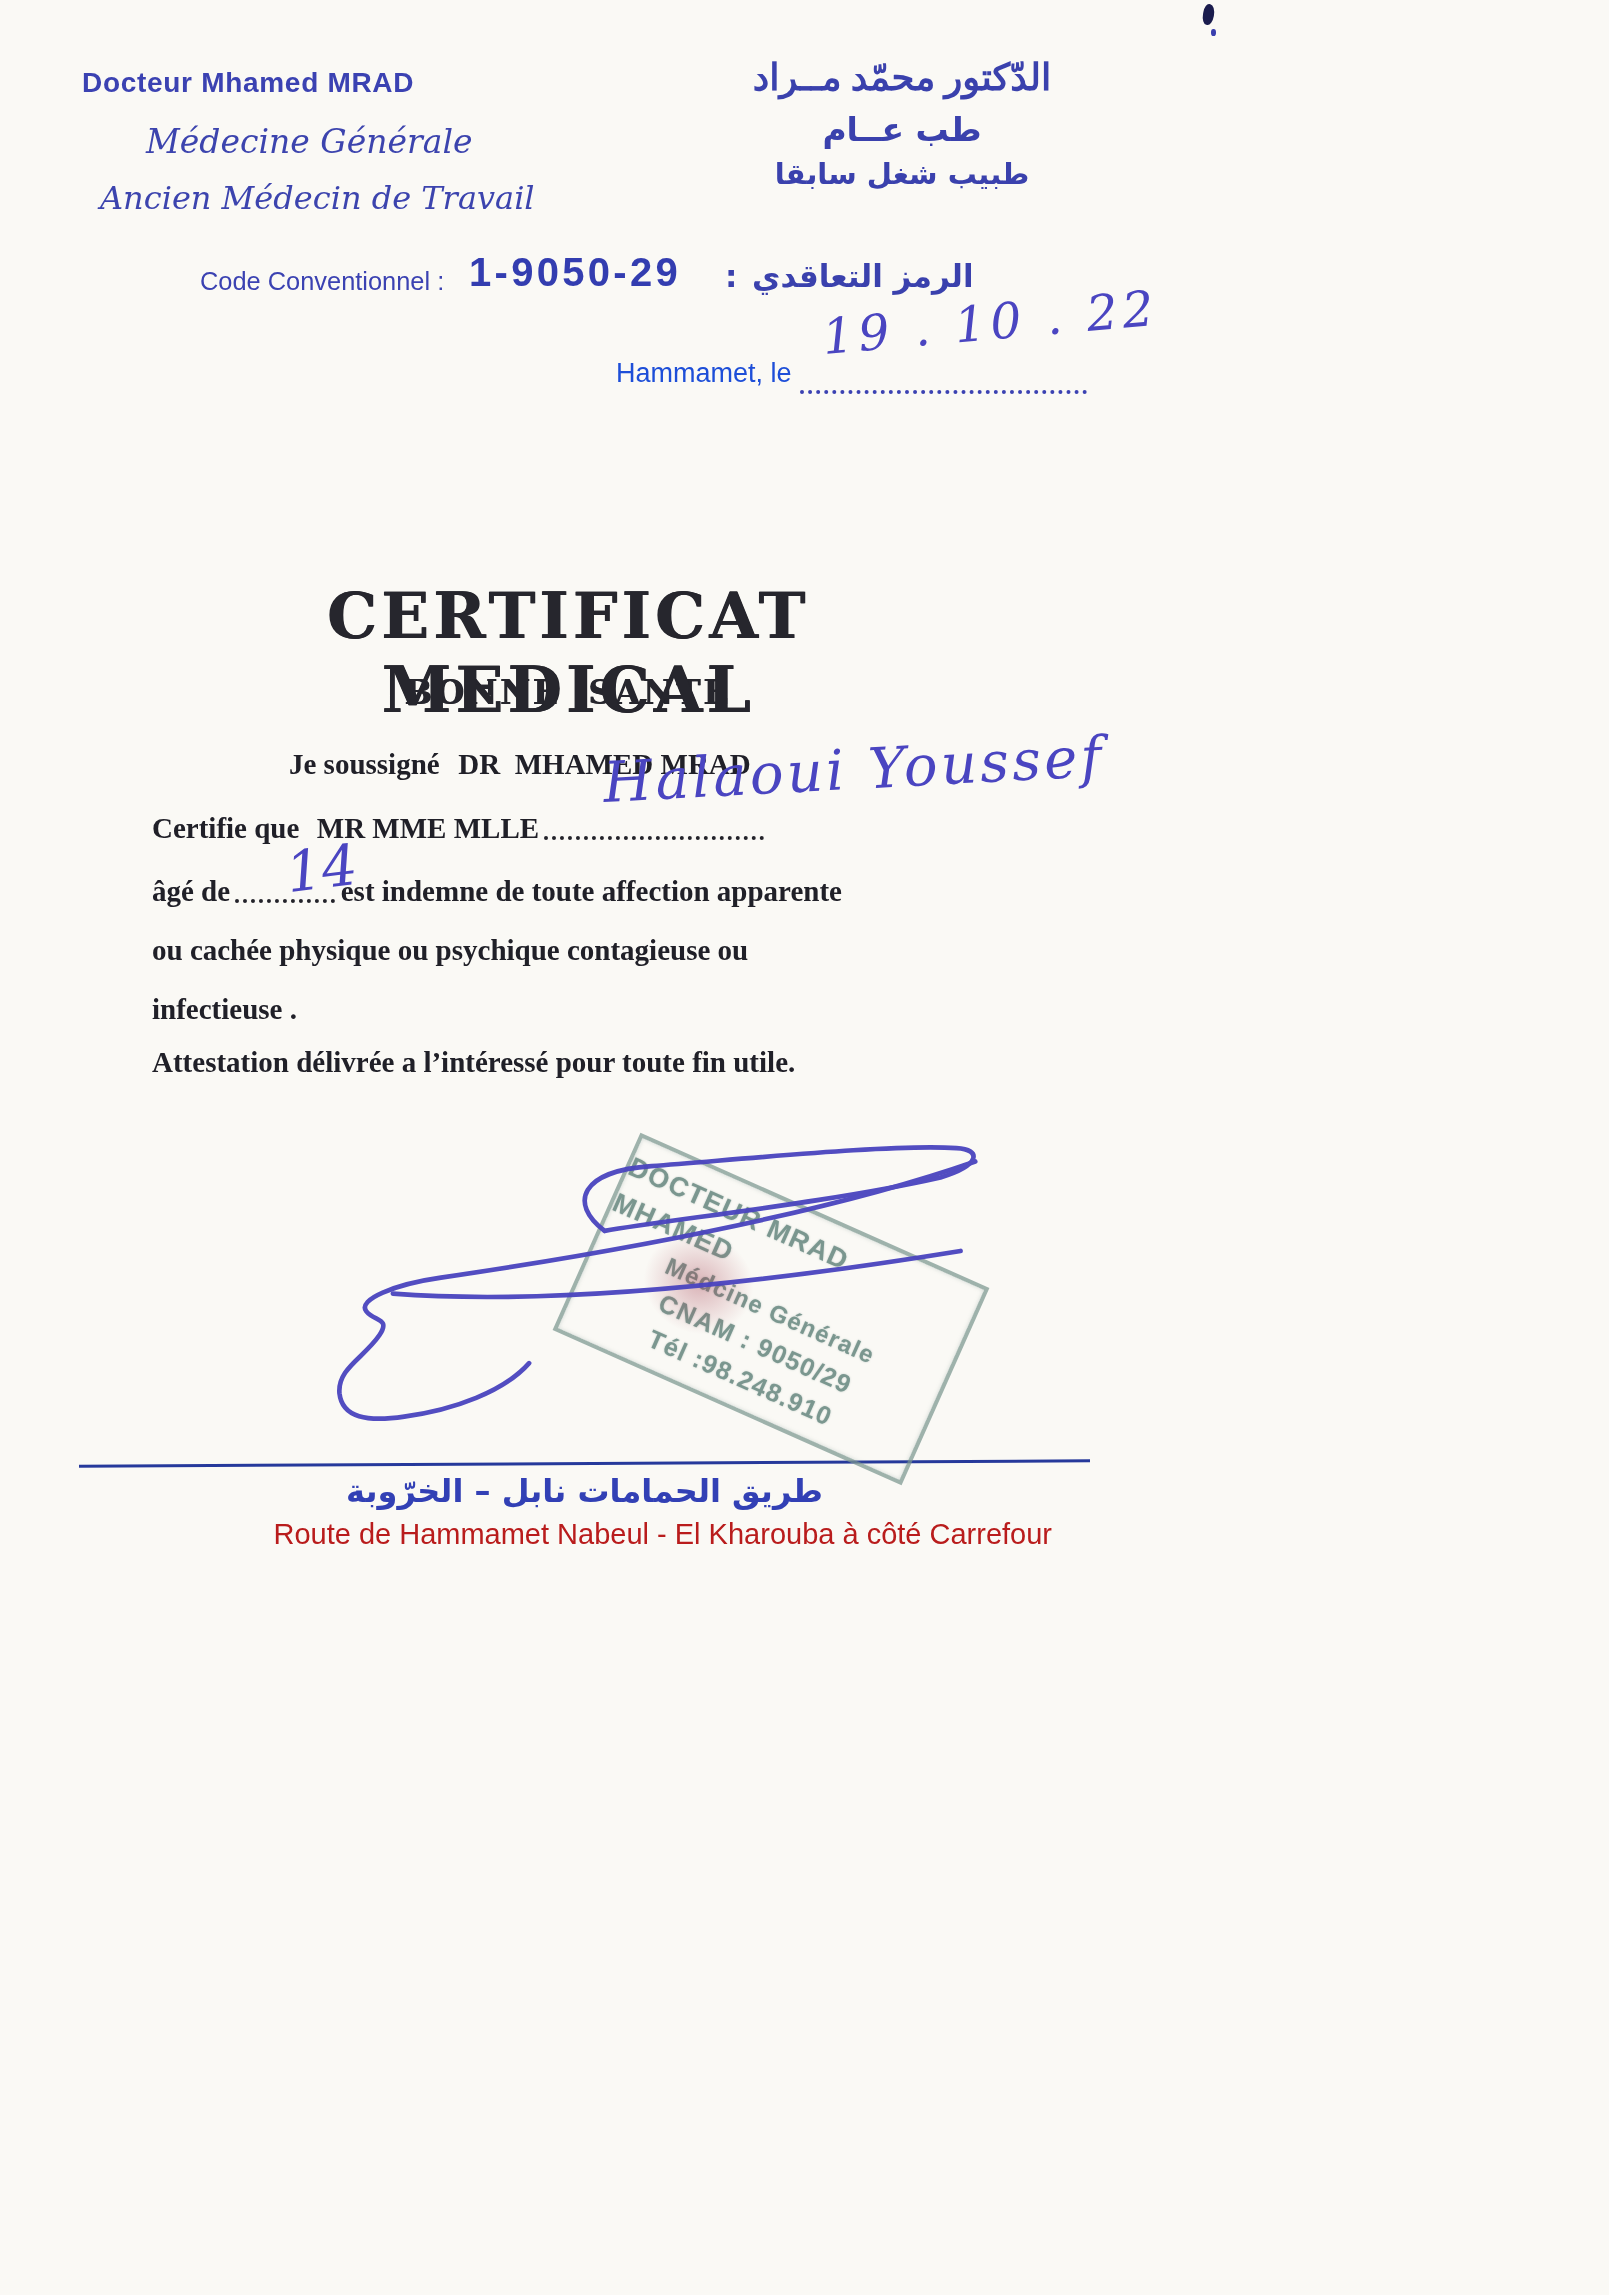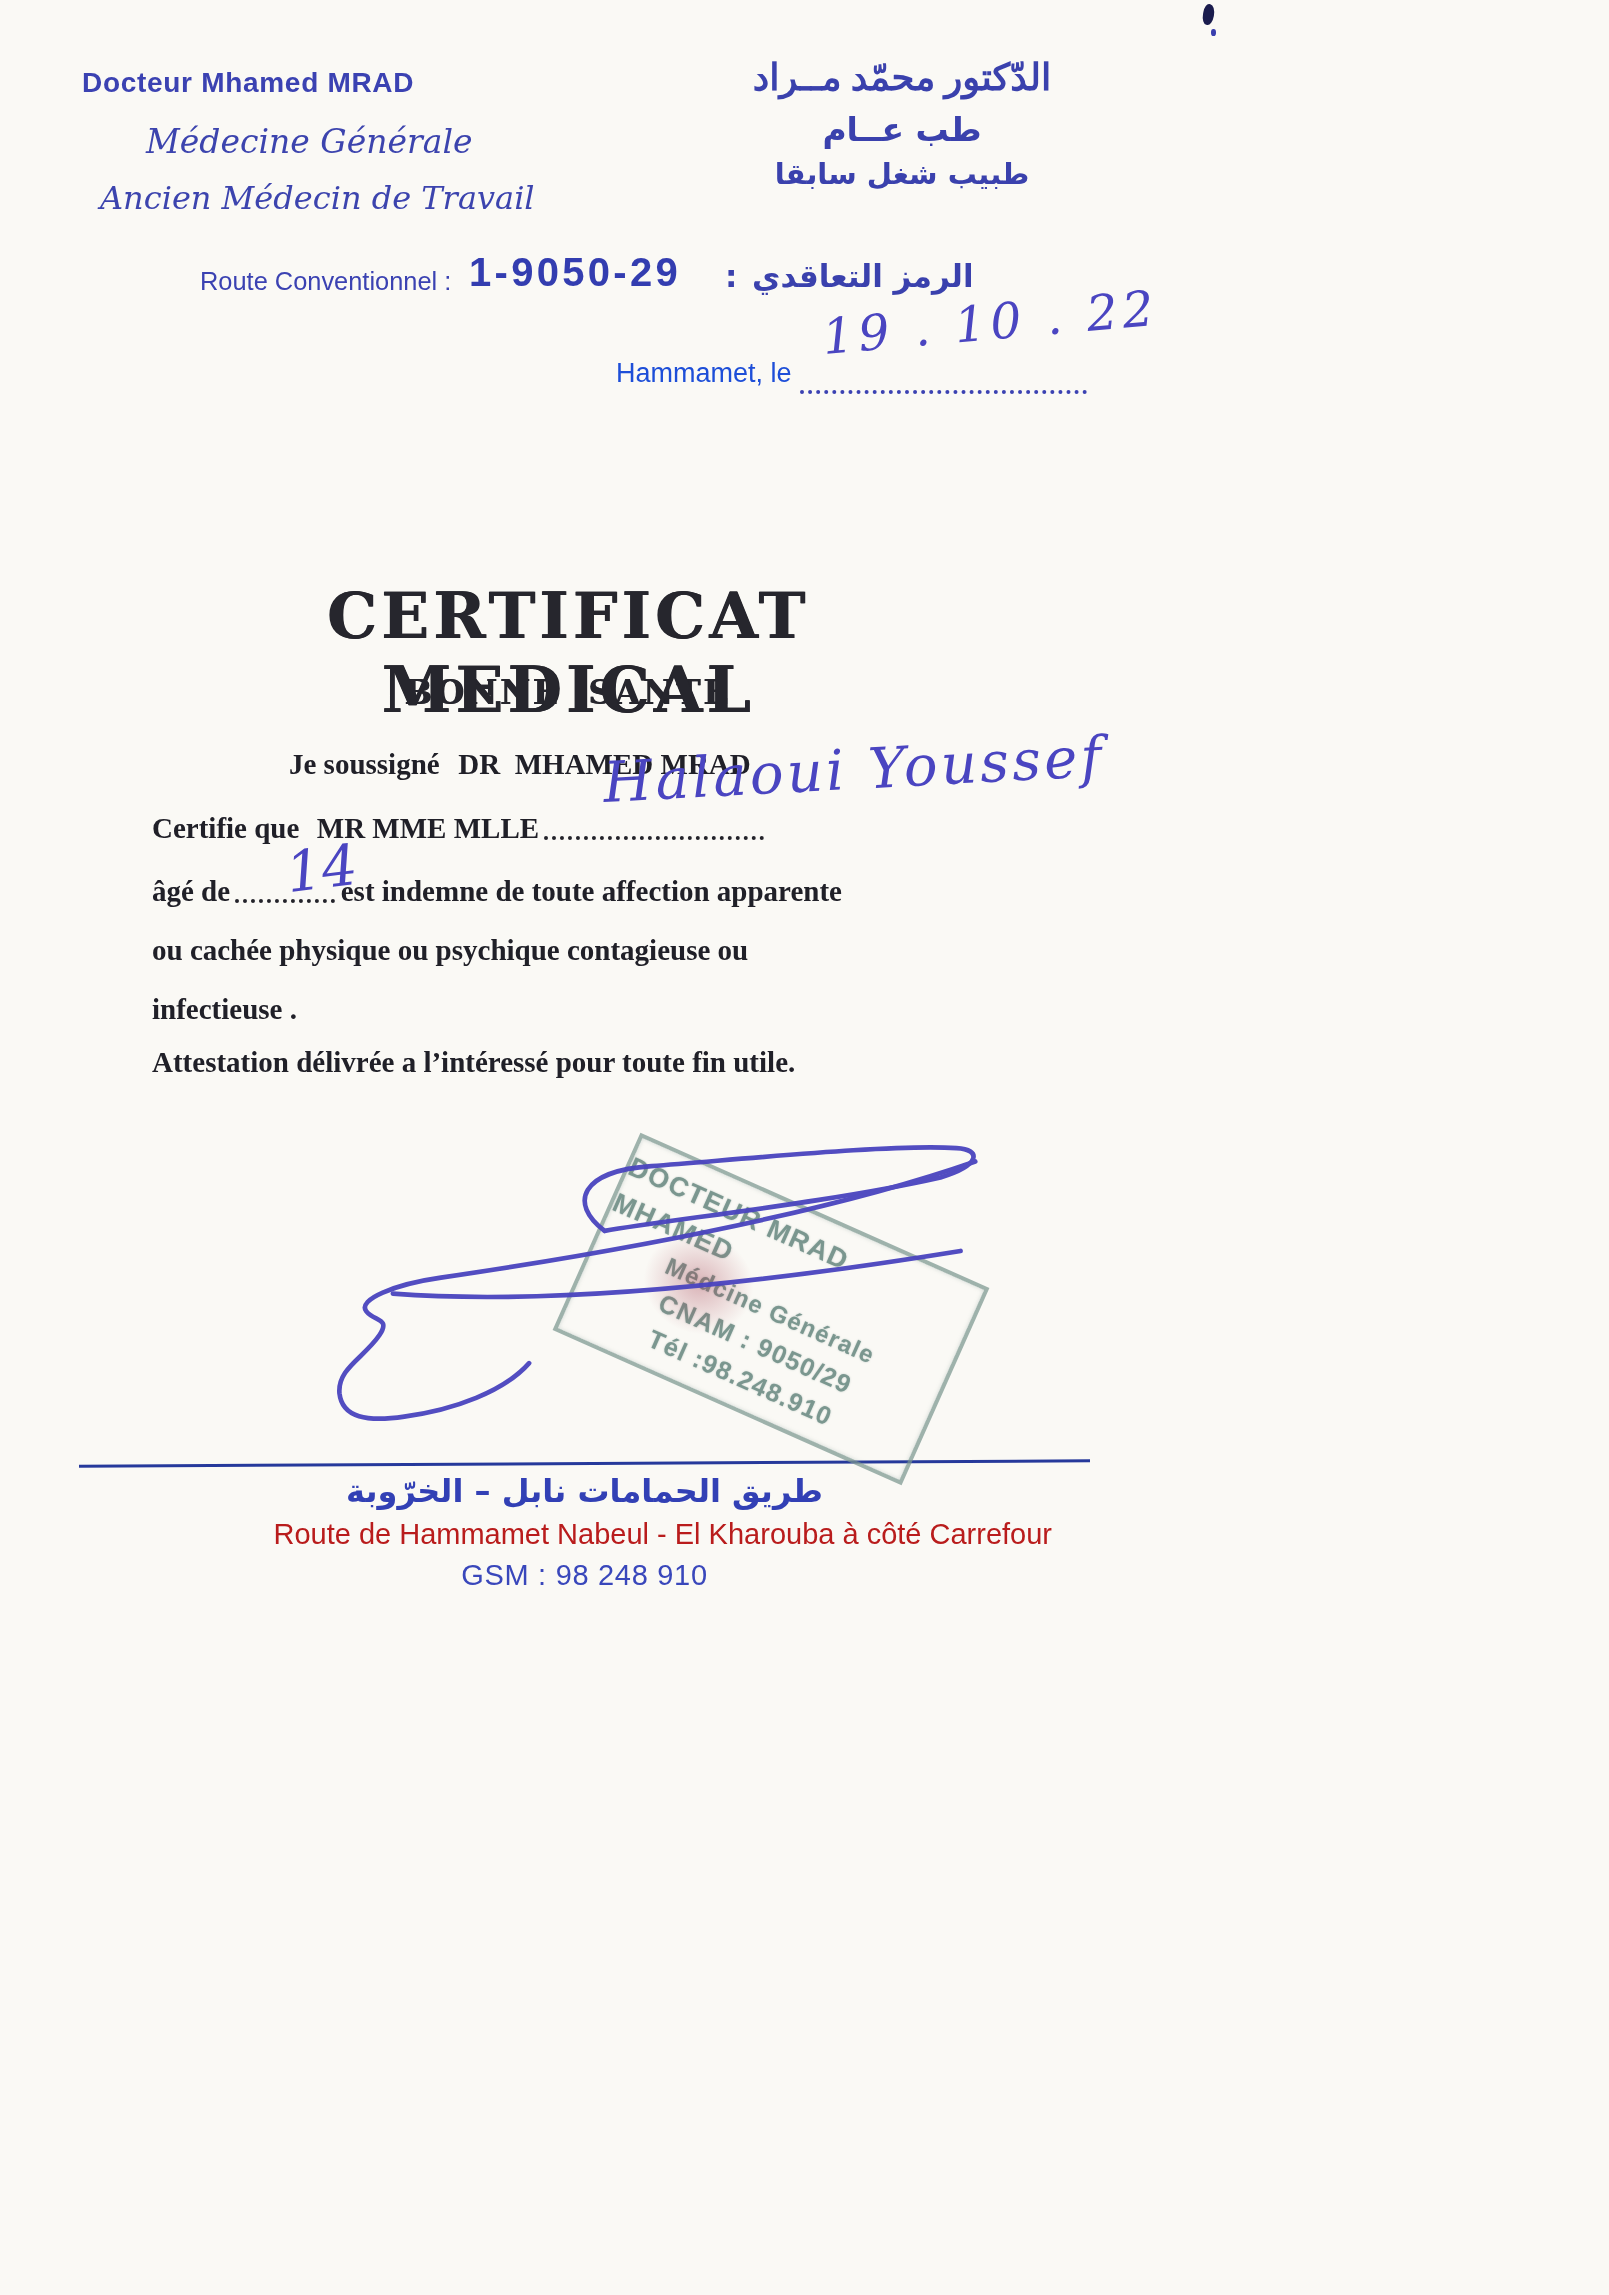--- a/index.html
+++ b/index.html
@@ -94,21 +94,21 @@
   <div class="abs doctor-name-fr">Docteur Mhamed MRAD</div>
   <div class="abs cursive specialty-fr">Médecine Générale</div>
   <div class="abs cursive former-fr">Ancien Médecin de Travail</div>
 
   <div class="abs ar-block" dir="rtl">
     <div class="ar-1">الدّكتور محمّد مــراد</div>
     <div class="ar-2">طب عــام</div>
     <div class="ar-3">طبيب شغل سابقا</div>
   </div>
 
-  <div class="abs code-label">Route Conventionnel :</div>
+  <div class="abs code-label">Code Conventionnel :</div>
   <div class="abs code-value">1-9050-29</div>
   <div class="abs code-ar">
     <span>:</span>
     <span dir="rtl">الرمز التعاقدي</span>
   </div>
 
   <div class="abs date-label">Hammamet, le</div>
   <div class="abs date-dots"></div>
   <div class="abs hand hand-date">19 . 10 . 22</div>
 
@@ -149,16 +149,15 @@
     <g stroke="#4a44bf" stroke-width="7" stroke-linecap="round" fill="none" opacity="0.95">
       <path d="M 465 202 C 410 160, 430 112, 535 105 C 700 92, 900 72, 992 78 C 1030 80, 1028 104, 968 122 C 800 160, 560 185, 465 202"></path>
       <path d="M 1020 98 C 800 175, 490 232, 220 272 C 150 282, 95 305, 108 322 C 120 338, 145 332, 128 358 C 105 392, 65 408, 68 445 C 72 482, 110 488, 165 480 C 240 470, 315 442, 352 400"></path>
       <path d="M 148 296 C 360 312, 640 290, 998 232"></path>
     </g>
   </svg>
 
   <div class="abs rule"></div>
   <div class="abs footer-ar" dir="rtl">طريق الحمامات نابل – الخرّوبة</div>
   <div class="abs footer-fr">Route de Hammamet Nabeul - El Kharouba à côté Carrefour</div>
-  <div class="abs footer-gsm">GSM : 98 248 910</div>
 
 </div>
 
 
 </body></html>

